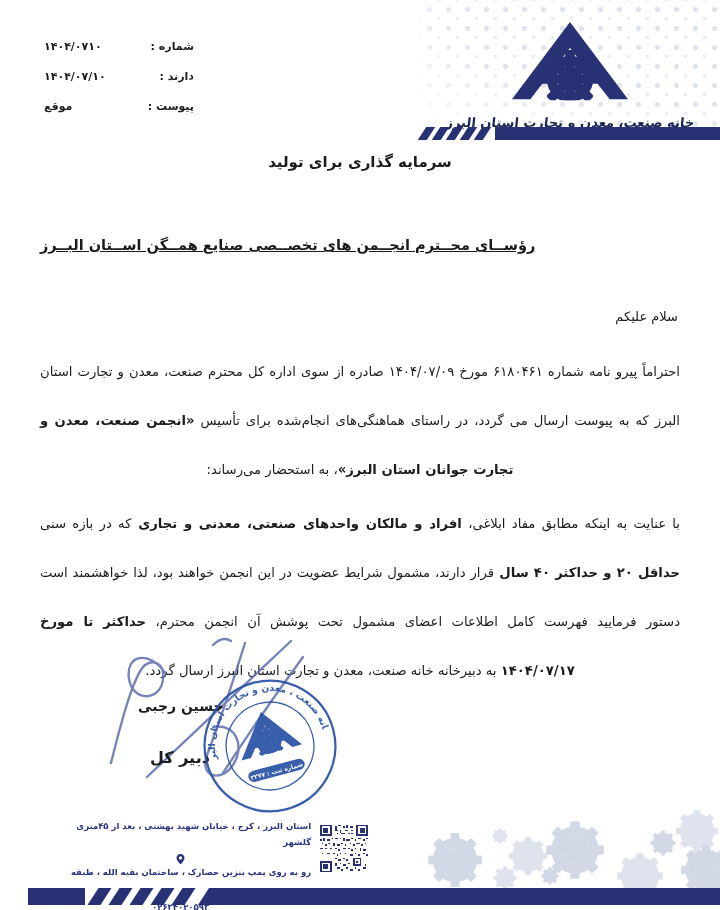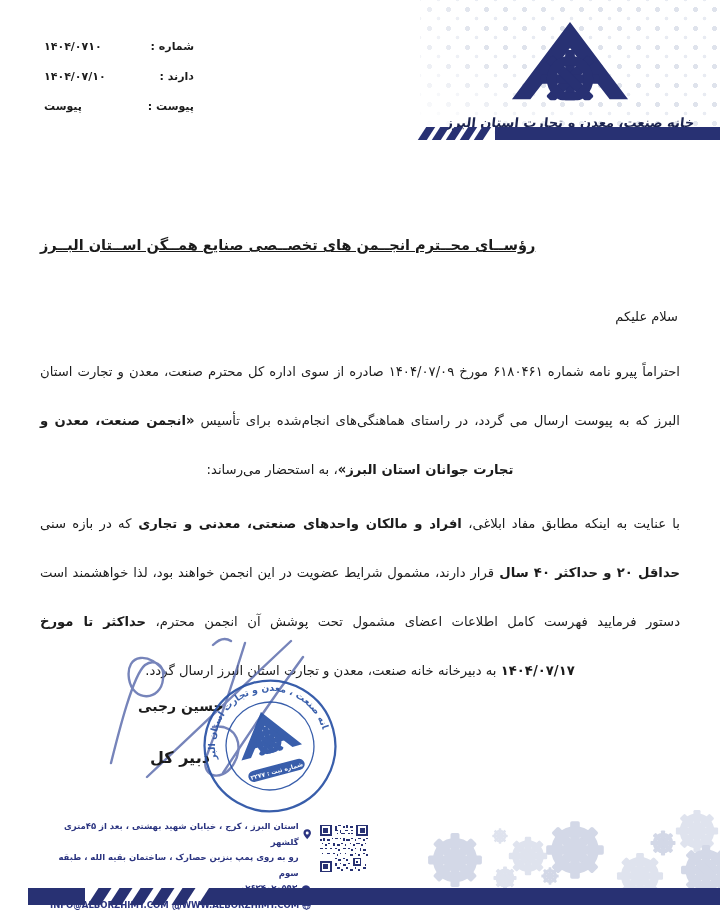--- a/index.html
+++ b/index.html
@@ -31,21 +31,21 @@
   .b{font-weight:bold;}
   
   .sig-svg{position:absolute;left:95px;top:635px;}
   .signer-name{position:absolute;left:138px;top:698px;font-size:14px;font-weight:bold;}
   .signer-title{position:absolute;left:150px;top:748px;font-size:16px;font-weight:bold;}
   .stamp{position:absolute;left:200px;top:676px;transform:rotate(-15deg);opacity:.94;}
   
   .footer-info{position:absolute;top:819px;left:50px;width:318px;display:flex;direction:ltr;gap:9px;align-items:flex-start;}
   .footer-text{flex:1;direction:rtl;color:var(--footer_text,#2b3480);font-size:8.5px;font-weight:bold;
                line-height:15.5px;text-align:right;}
-  .frow{display:flex;direction:ltr;justify-content:flex-end;align-items:center;gap:4px;}
+  .frow{display:flex;direction:ltr;justify-content:flex-end;align-items:center;gap:4px;flex-direction:column;}
   .frow-last{display:flex;direction:ltr;justify-content:space-between;align-items:center;margin-top:1px;}
   .fgroup{display:flex;align-items:center;gap:3px;}
   .at-glyph{font-size:10px;font-weight:bold;}
   .qr{margin-top:2px;}
   
   .bbar-a{position:absolute;bottom:5px;left:28px;width:57px;height:17px;background:var(--navy,#283173);}
   .bstripe{position:absolute;bottom:5px;width:13px;height:17px;background:var(--navy,#283173);transform:skewX(-33deg);}
   .bbar-b{position:absolute;bottom:5px;left:198px;right:0;height:17px;background:var(--navy,#283173);
           clip-path:polygon(11px 0,100% 0,100% 100%,0 100%);}
   .gears{position:absolute;right:0;bottom:22px;}
@@ -91,40 +91,41 @@
     <div class="meta-row">
       <span>شماره :</span>
       <span>۱۴۰۴/۰۷۱۰</span>
     </div>
     <div class="meta-row">
       <span>دارند :</span>
       <span>۱۴۰۴/۰۷/۱۰</span>
     </div>
     <div class="meta-row">
       <span>پیوست :</span>
-      <span>پیوست</span>
+      <span>موقع</span>
     </div>
   </div>
 
   <div class="logo-wrap">
     <svg viewBox="-62 -46 124 92" width="120" height="89" style="color:var(--navy,#283173)">
       <use href="#houseLogo"></use>
     </svg>
     <div class="org-name">خانه صنعت، معدن و تجارت استان البرز</div>
   </div>
 
   <div class="hbar">
     <div class="hstripe"></div>
     <div class="hstripe"></div>
     <div class="hstripe"></div>
     <div class="hstripe"></div>
     <div class="hstripe"></div>
     <div class="hsolid"></div>
   </div>
 
+  <div class="slogan">سرمایه گذاری برای تولید</div>
 
   <div class="recipient">رؤســای محــترم انجــمن های تخصــصی صنایع همــگن اســتان البــرز</div>
 
   <div class="salutation">سلام علیکم</div>
 
   <div class="bodytxt">
     <p><span>احتراماً پیرو نامه شماره ۶۱۸۰۴۶۱ مورخ ۱۴۰۴/۰۷/۰۹ صادره از سوی اداره کل محترم صنعت، معدن و تجارت استان البرز که به پیوست ارسال می گردد، در راستای هماهنگی‌های انجام‌شده برای تأسیس </span><span class="b">«انجمن صنعت، معدن و تجارت جوانان استان البرز»</span><span>، به استحضار می‌رساند:</span></p>
     <p><span>با عنایت به اینکه مطابق مفاد ابلاغی، </span><span class="b">افراد و مالکان واحدهای صنعتی، معدنی و تجاری </span><span>که در بازه سنی </span><span class="b">حداقل ۲۰ و حداکثر ۴۰ سال </span><span>قرار دارند، مشمول شرایط عضویت در این انجمن خواهند بود، لذا خواهشمند است دستور فرمایید فهرست کامل اطلاعات اعضای مشمول تحت پوشش آن انجمن محترم، </span><span class="b">حداکثر تا مورخ ۱۴۰۴/۰۷/۱۷</span><span> به دبیرخانه خانه صنعت، معدن و تجارت استان البرز ارسال گردد.</span></p>
   </div>
 

